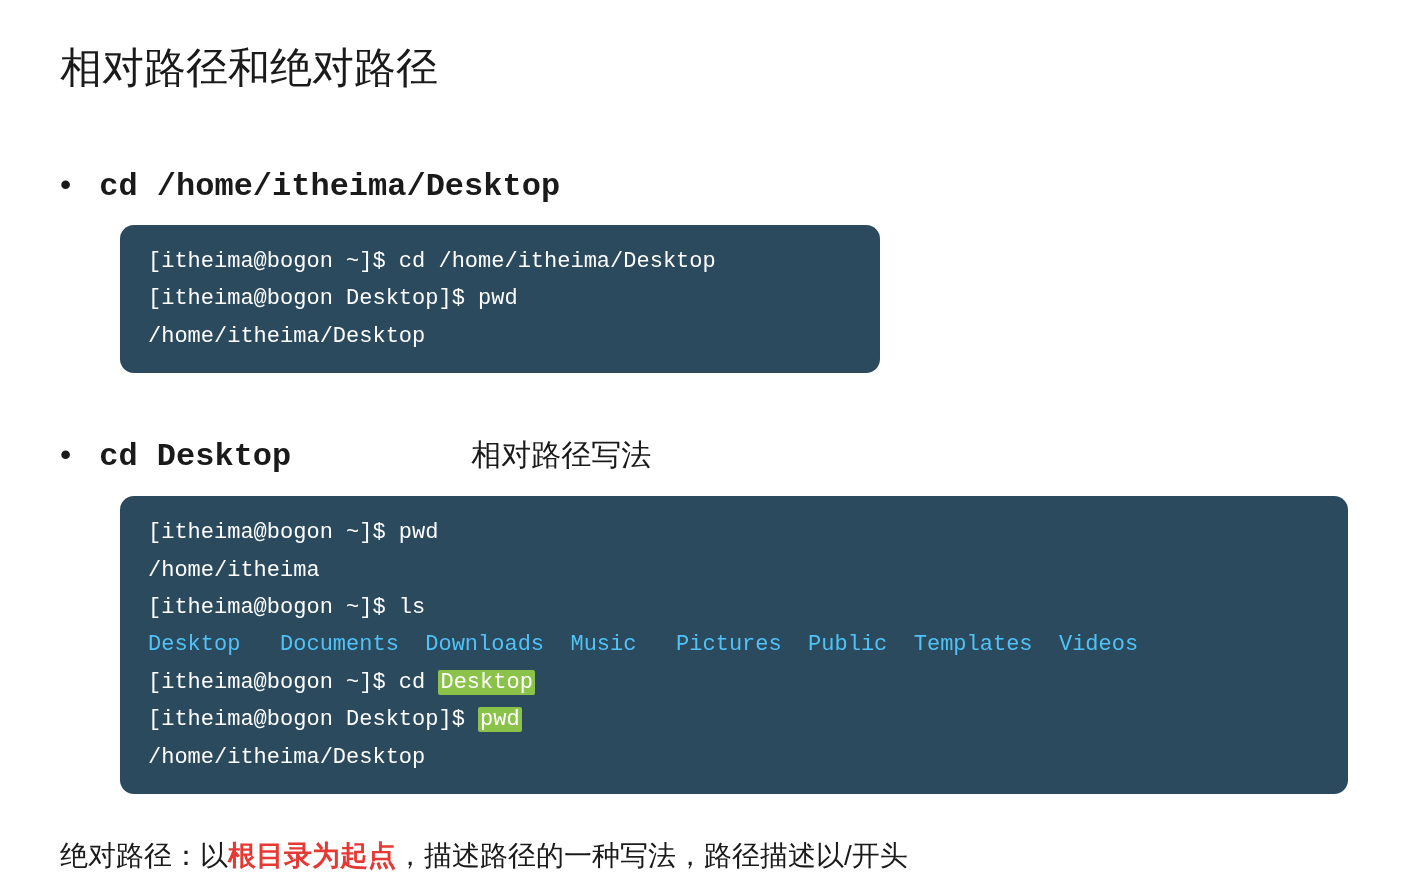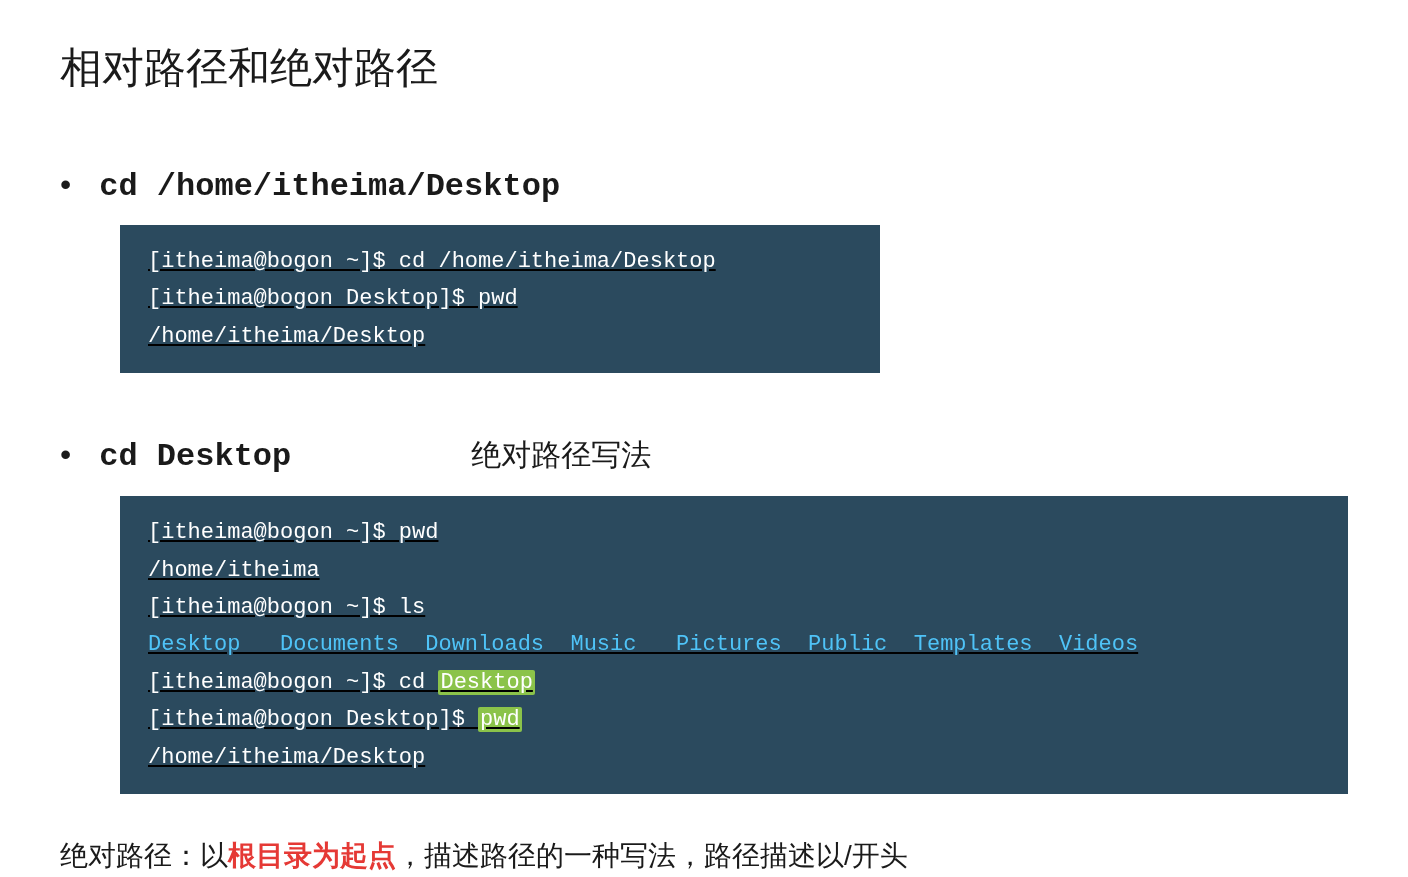--- a/index.html
+++ b/index.html
@@ -59,28 +59,27 @@
     }
 
     .bullet-label {
       font-size: 30px;
       color: #1a1a1a;
       white-space: nowrap;
     }
 
     .terminal-block {
       background: #2b4a5e;
-      border-radius: 0;
+      border-radius: 14px;
       padding: 18px 28px;
       margin-left: 60px;
       margin-bottom: 10px;
       font-family: "Courier New", "Consolas", monospace;
       font-size: 22px;
       line-height: 1.7;
-      text-decoration: underline;
     }
 
     .terminal-block-small {
       max-width: 760px;
     }
 
     .terminal-line {
       color: #ffffff;
       display: block;
       white-space: pre;
@@ -145,21 +144,21 @@
     <span class="terminal-line">[itheima@bogon Desktop]$ pwd</span>
     <span class="terminal-line">/home/itheima/Desktop</span>
   </div>
 </div>
 
 <div class="bullet-section">
   <div class="bullet-row">
     <span class="bullet-dot">•</span>
     <div class="bullet-content">
       <span class="bullet-command">cd Desktop</span>
-      <span class="bullet-label">绝对路径写法</span>
+      <span class="bullet-label">相对路径写法</span>
     </div>
   </div>
   <div class="terminal-block">
     <span class="terminal-line">[itheima@bogon ~]$ pwd</span>
     <span class="terminal-line">/home/itheima</span>
     <span class="terminal-line">[itheima@bogon ~]$ ls</span>
     <span class="ls-output">Desktop   Documents  Downloads  Music   Pictures  Public  Templates  Videos</span>
     <span class="terminal-line">[itheima@bogon ~]$ cd <span class="highlight-cd-desktop">Desktop</span></span>
     <span class="terminal-line">[itheima@bogon Desktop]$ <span class="highlight-pwd">pwd</span></span>
     <span class="terminal-line">/home/itheima/Desktop</span>

